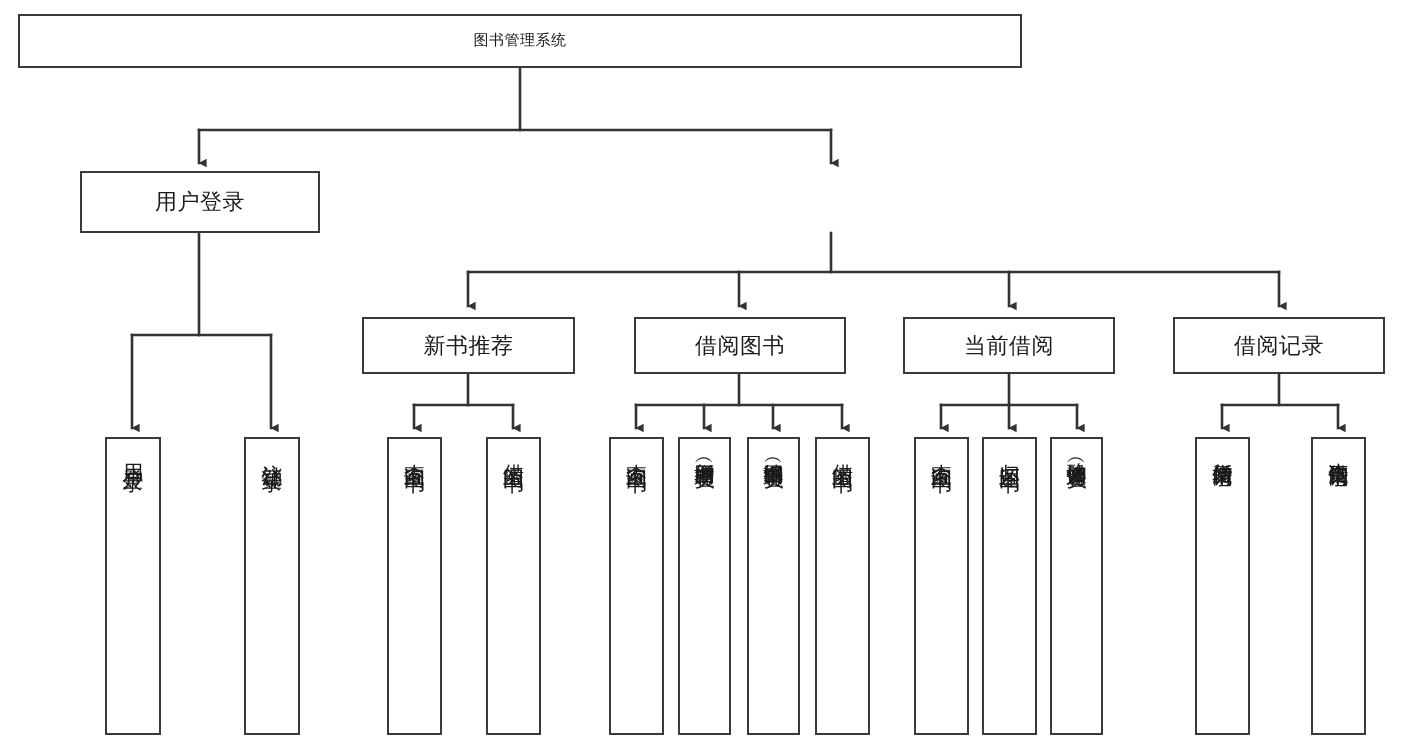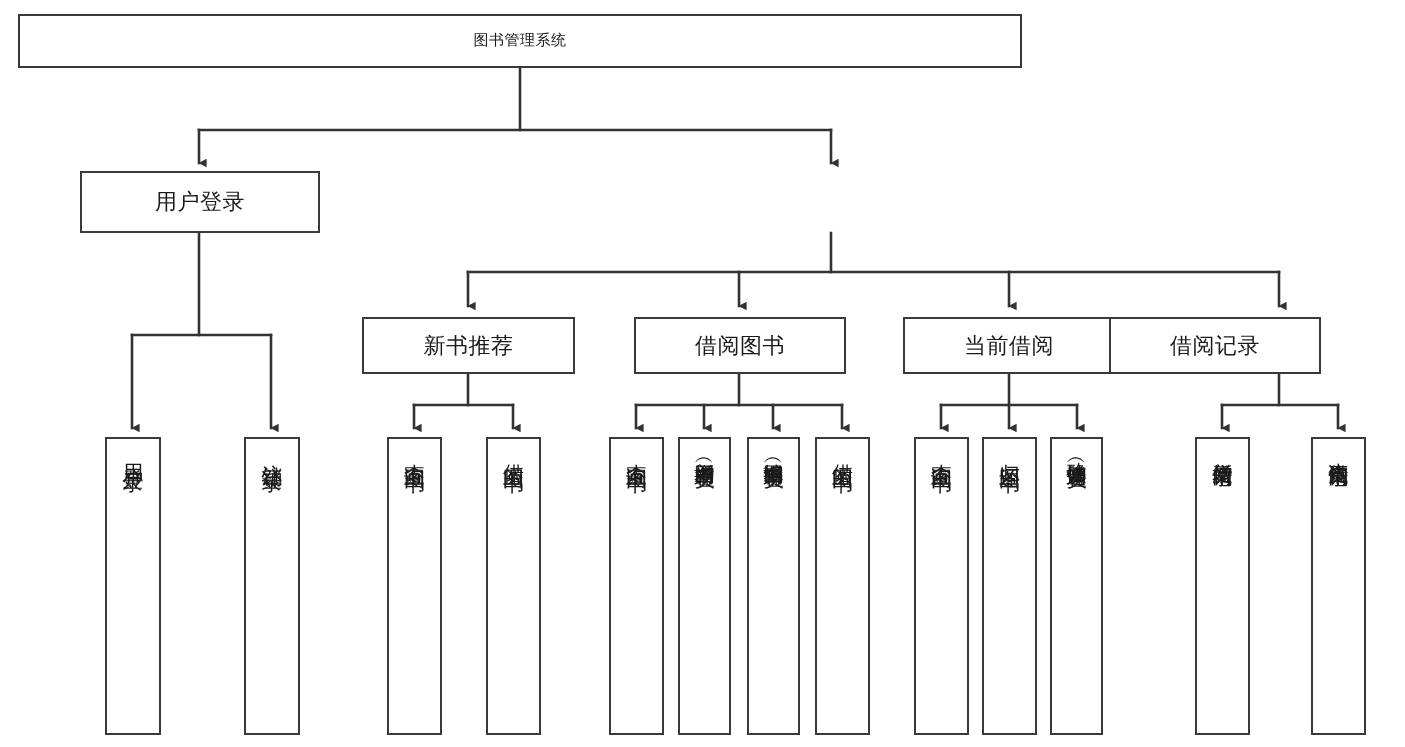--- a/index.html
+++ b/index.html
@@ -147,21 +147,21 @@
 
   <div class="node h" style="left:362px; top:317px; width:213px; height:57px;">
     <span class="node-label">新书推荐</span>
   </div>
   <div class="node h" style="left:634px; top:317px; width:212px; height:57px;">
     <span class="node-label">借阅图书</span>
   </div>
   <div class="node h" style="left:903px; top:317px; width:212px; height:57px;">
     <span class="node-label">当前借阅</span>
   </div>
-  <div class="node h" style="left:1109px; top:317px; width:212px; height:57px;">
+  <div class="node h" style="left:1173px; top:317px; width:212px; height:57px;">
     <span class="node-label">借阅记录</span>
   </div>
 
   <div class="node v" style="left:105px; top:437px; width:56px; height:298px;">
     <span class="node-label">用户登录</span>
   </div>
   <div class="node v" style="left:244px; top:437px; width:56px; height:298px;">
     <span class="node-label">注销登录</span>
   </div>
 

